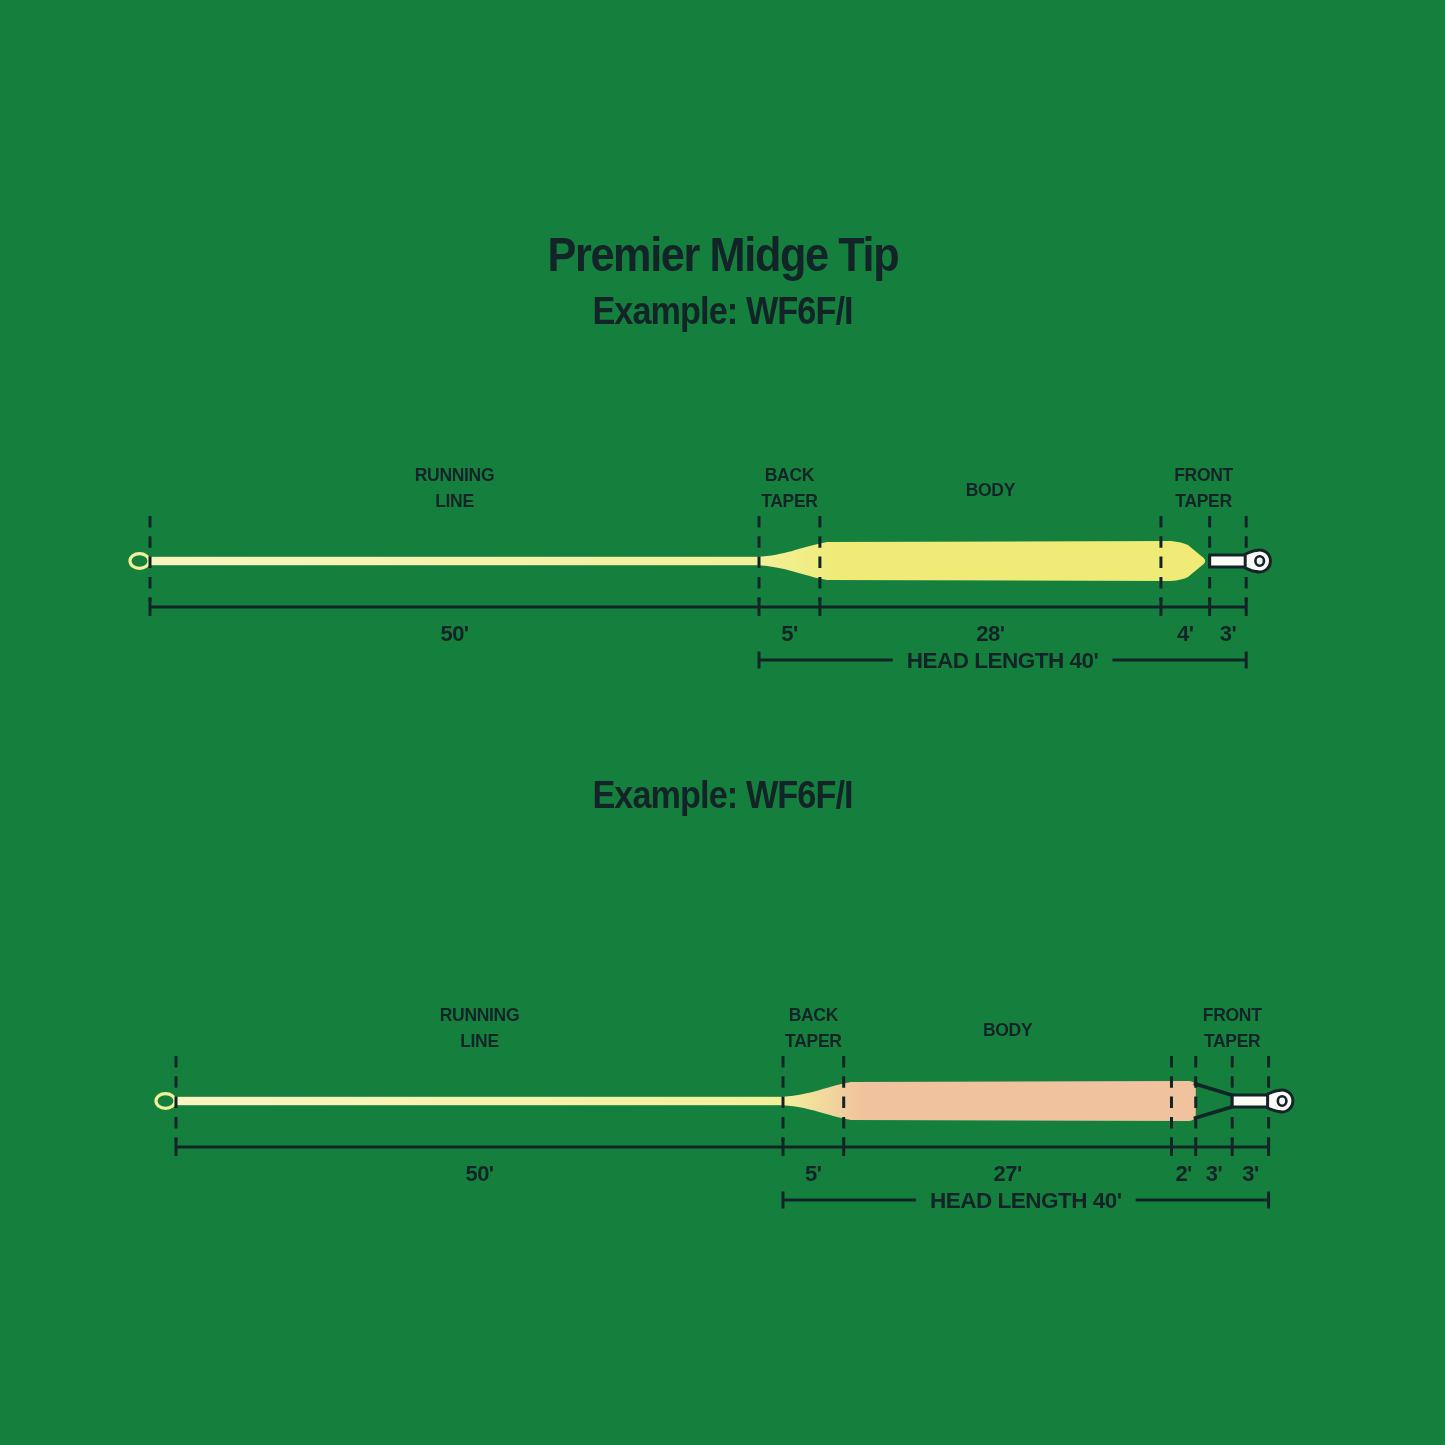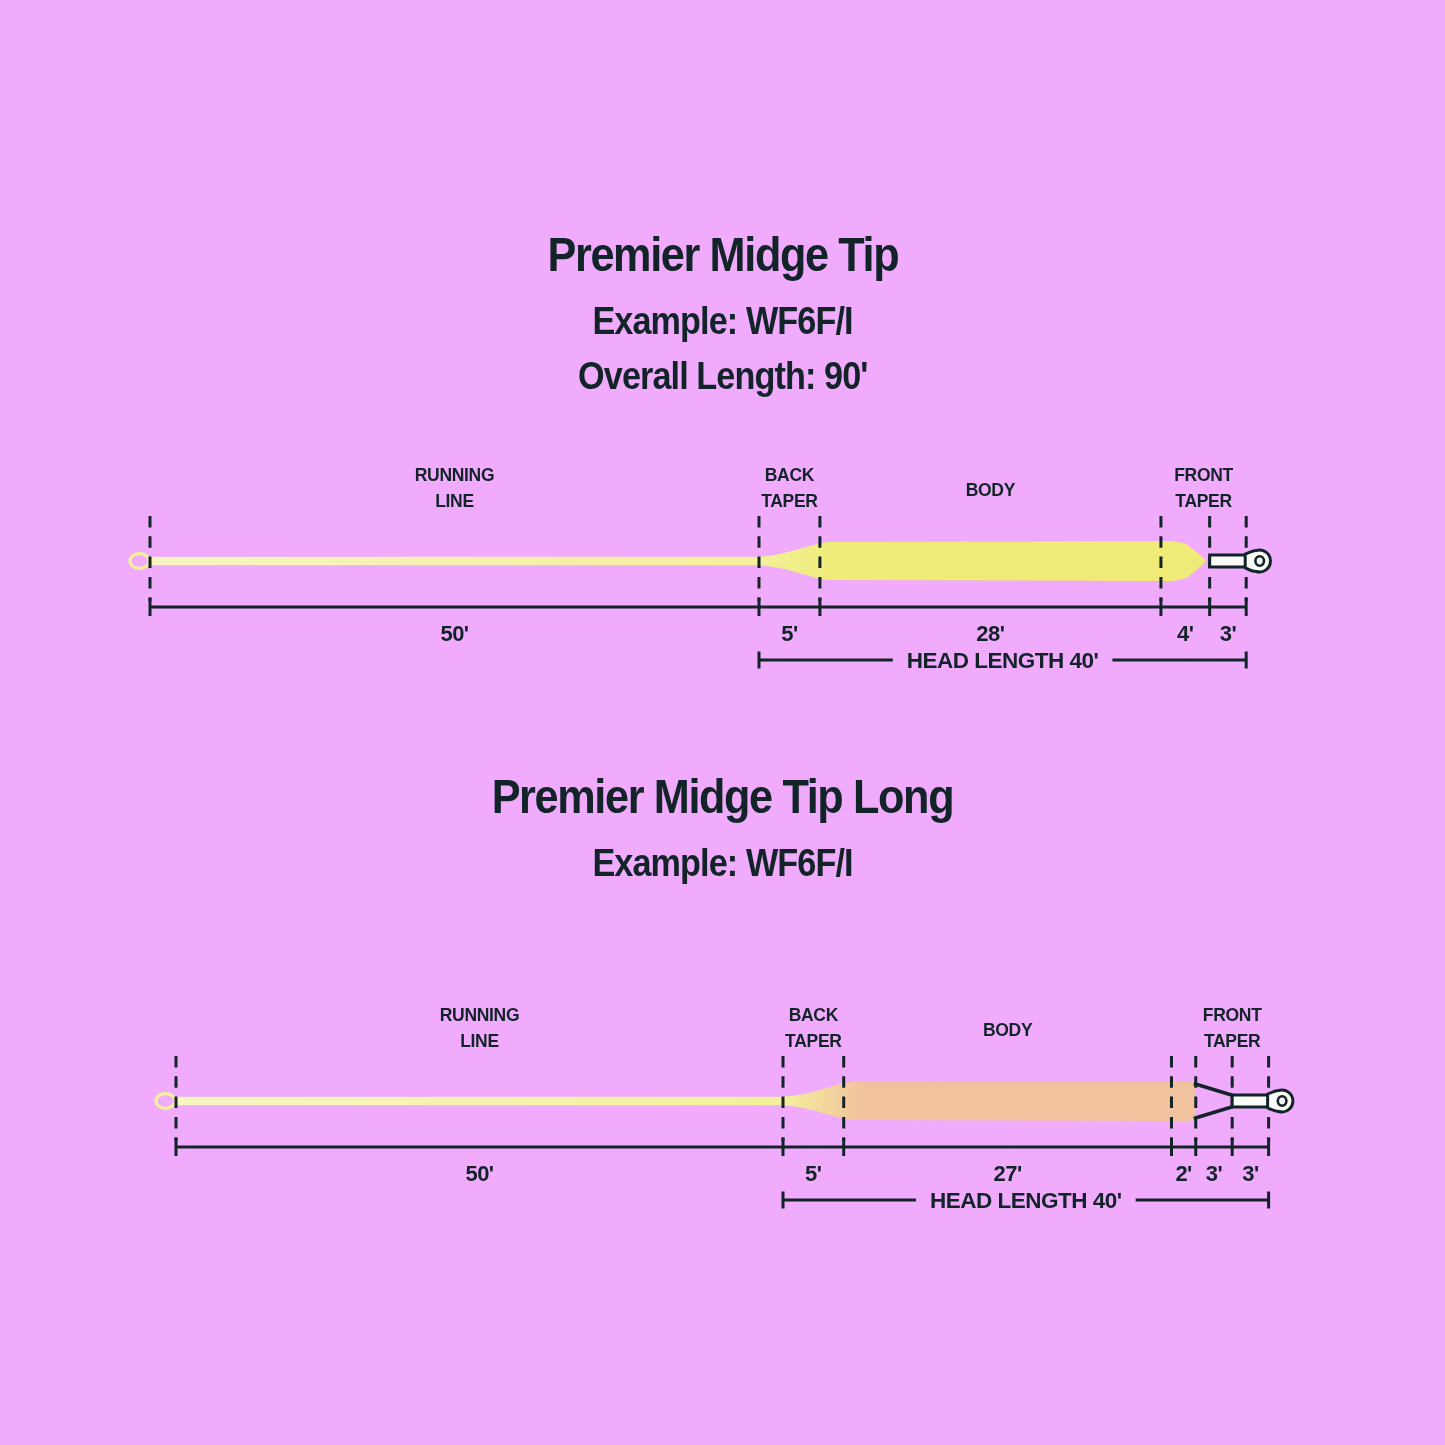--- a/index.html
+++ b/index.html
@@ -1,39 +1,37 @@
 <!DOCTYPE html>
 <html><head>
 <meta charset="utf-8">
 <style>
   html,body{margin:0;padding:0;overflow:hidden;}
   .page{position:relative;width:1445px;height:1445px;font-family:"Liberation Sans","DejaVu Sans",sans-serif;}
   .hdr{position:absolute;left:0;width:100%;text-align:center;}
   .hdr .t{font-size:48px;font-weight:700;letter-spacing:-1.5px;line-height:58px;}
   .hdr .s{font-size:38px;font-weight:700;letter-spacing:-1px;line-height:55px;}
-  .hdr .s.first{margin-top:10px;}
+  .hdr .s.first{margin-top:0;}
   .cond{display:inline-block;transform:scaleX(.9);transform-origin:50% 50%;}
   svg.canvas{position:absolute;left:0;top:0;}
   text.lbl{font-family:"Liberation Sans","DejaVu Sans",sans-serif;font-weight:700;font-size:17.5px;letter-spacing:-0.3px;}
   text.num{font-family:"Liberation Sans","DejaVu Sans",sans-serif;font-weight:700;font-size:22px;letter-spacing:-0.5px;}
   text.hd{font-family:"Liberation Sans","DejaVu Sans",sans-serif;font-weight:700;font-size:22.5px;letter-spacing:-0.5px;}
 </style>
 </head>
 <body style="background: rgb(244, 245, 246);">
 
-<div class="page" style="background: #f0abfc; color: rgb(19, 36, 40);">
+<div class="page" style="background: #15803d; color: rgb(19, 36, 40);">
 
   <div class="hdr" style="top:226px">
     <div class="t"><span class="cond">Premier Midge Tip</span></div>
     <div class="s first"><span class="cond">Example: WF6F/I</span></div>
-    <div class="s"><span class="cond">Overall Length: 90'</span></div>
   </div>
 
   <div class="hdr" style="top:768px">
-    <div class="t"><span class="cond">Premier Midge Tip Long</span></div>
     <div class="s first"><span class="cond">Example: WF6F/I</span></div>
   </div>
 
   <svg id="dsvg" class="canvas" width="1445" height="1445" viewBox="0 0 1445 1445">
       <defs>
         <linearGradient id="run0" gradientUnits="userSpaceOnUse" x1="150" y1="0" x2="759" y2="0">
           <stop offset="0" stop-color="#f8f5c2"></stop>
           <stop offset="1" stop-color="#f3f09b"></stop>
         </linearGradient>
         <linearGradient id="bod0" gradientUnits="userSpaceOnUse" x1="759" y1="0" x2="839" y2="0">

